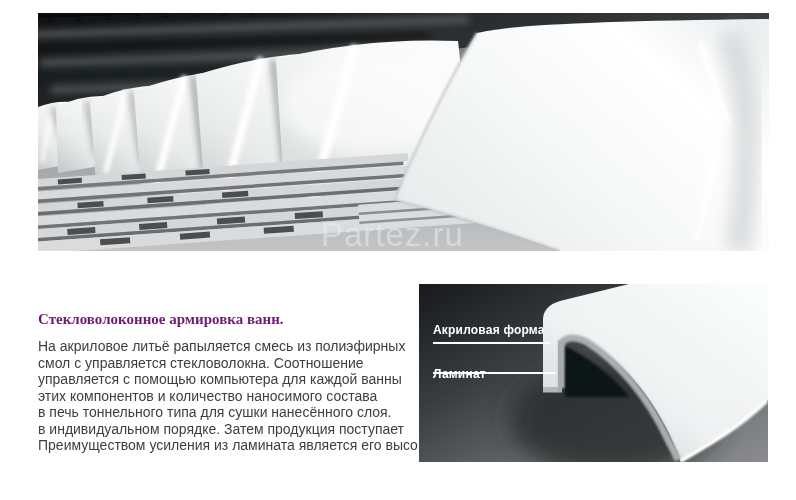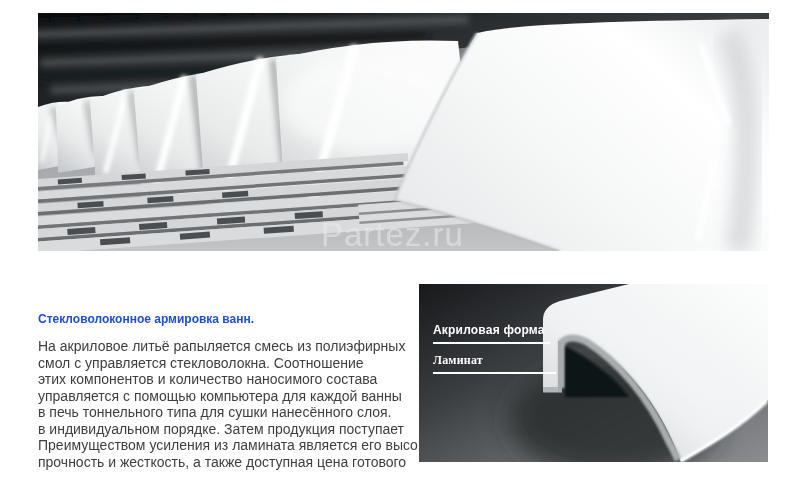--- a/index.html
+++ b/index.html
@@ -1,29 +1,29 @@
 <!DOCTYPE html>
 <html><head>
 <meta charset="utf-8">
 <style>
   html,body{margin:0;padding:0;background:#ffffff;}
   .page{position:relative;width:796px;height:500px;background:#ffffff;overflow:hidden;
         font-family:"Liberation Sans",sans-serif;border-radius:25px;}
   .photo{position:absolute;left:38px;top:13px;width:731px;height:238px;margin:0;overflow:hidden;}
   .photo svg{display:block;}
   .article{position:absolute;left:38px;top:310px;width:400px;}
-  .article h1{margin:0 0 10px 0;font-size:12px;line-height:18px;font-weight:700;color:#1d4ed8;}
+  .article h1{margin:0 0 10px 0;font-size:15px;line-height:18px;font-weight:700;color:#701a75;font-family:Liberation Serif, serif;}
   .article .body{font-size:14px;line-height:16.5px;color:#3e3e3e;}
   .article .body .tline{white-space:nowrap;}
   .diagram{position:absolute;left:419px;top:284px;width:349px;height:178px;margin:0;overflow:hidden;}
   .diagram svg{display:block;position:absolute;left:0;top:0;}
   .dlabel{position:absolute;left:14px;color:#ffffff;font-weight:700;font-size:12px;line-height:13px;
           letter-spacing:.2px;z-index:3;}
   .dlabel.l1{top:40px;}
-  .dlabel.l2{top:70px;font-family:Liberation Serif, serif;}
+  .dlabel.l2{top:84px;}
   .dline{position:absolute;left:14px;height:1.5px;background:#ffffff;z-index:3;}
   .dline.l1{top:58px;width:117px;}
   .dline.l2{top:88px;width:123px;}
 </style>
 </head>
 <body>
 
 <div class="page">
 
   <figure class="photo">
@@ -145,26 +145,25 @@
 
       <text x="283" y="233" font-size="33" letter-spacing="1" fill="#ececec" opacity="0.55">Partez.ru</text>
     </svg>
   </figure>
 
   <section class="article">
     <h1>Стекловолоконное армировка ванн.</h1>
     <div class="body">
         <div class="tline">На акриловое литьё рапыляется смесь из полиэфирных</div>
         <div class="tline">смол с управляется стекловолокна. Соотношение</div>
+        <div class="tline">управляется с помощью компьютера для каждой ванны</div>
         <div class="tline">этих компонентов и количество наносимого состава</div>
-        <div class="tline">управляется с помощью компьютера для каждой ванны</div>
         <div class="tline">в печь тоннельного типа для сушки нанесённого слоя.</div>
         <div class="tline">в индивидуальном порядке. Затем продукция поступает</div>
         <div class="tline">Преимуществом усиления из ламината является его высокая</div>
-        <div class="tline">прочность и жесткость, а также доступная цена готового</div>
       </div>
   </section>
 
   <figure class="diagram">
     <svg width="349" height="178" viewBox="0 0 349 178">
       <defs>
         <linearGradient id="dBg" x1="0" y1="0" x2="1" y2="1">
           <stop offset="0" stop-color="#17191b"></stop>
             <stop offset="0.35" stop-color="#3a3d40"></stop>
           <stop offset="0.7" stop-color="#6b6e71"></stop>

